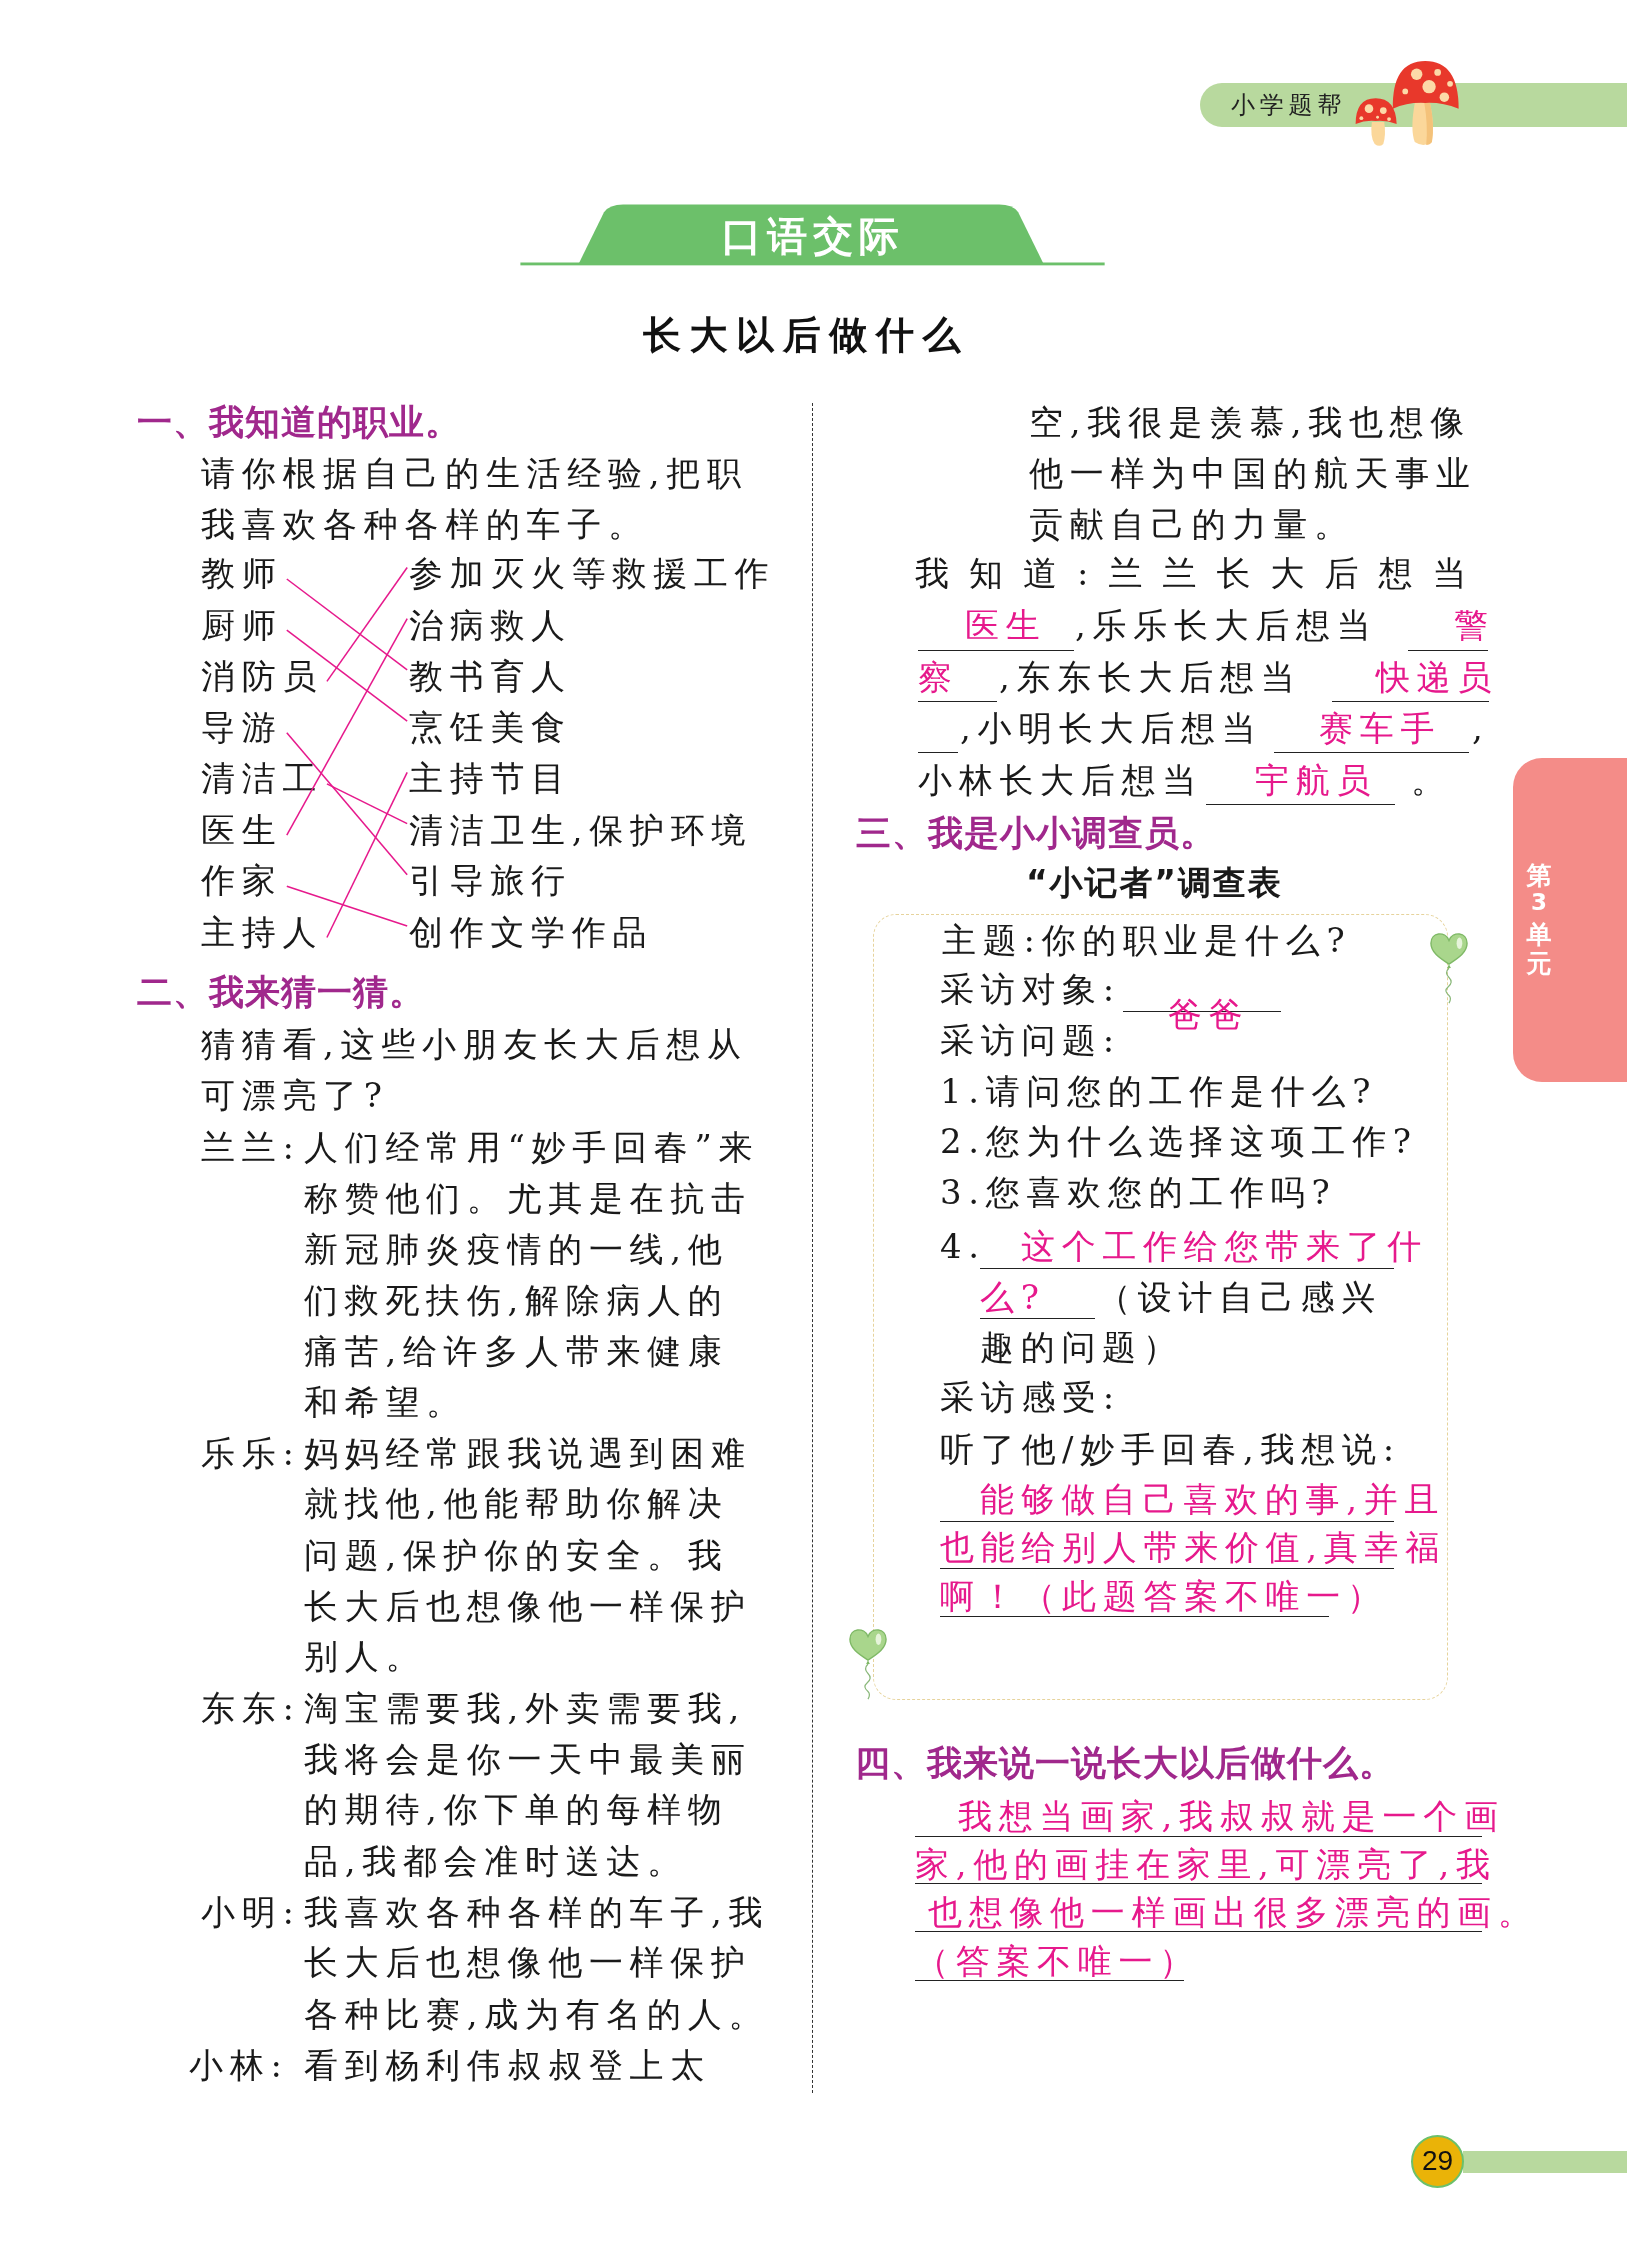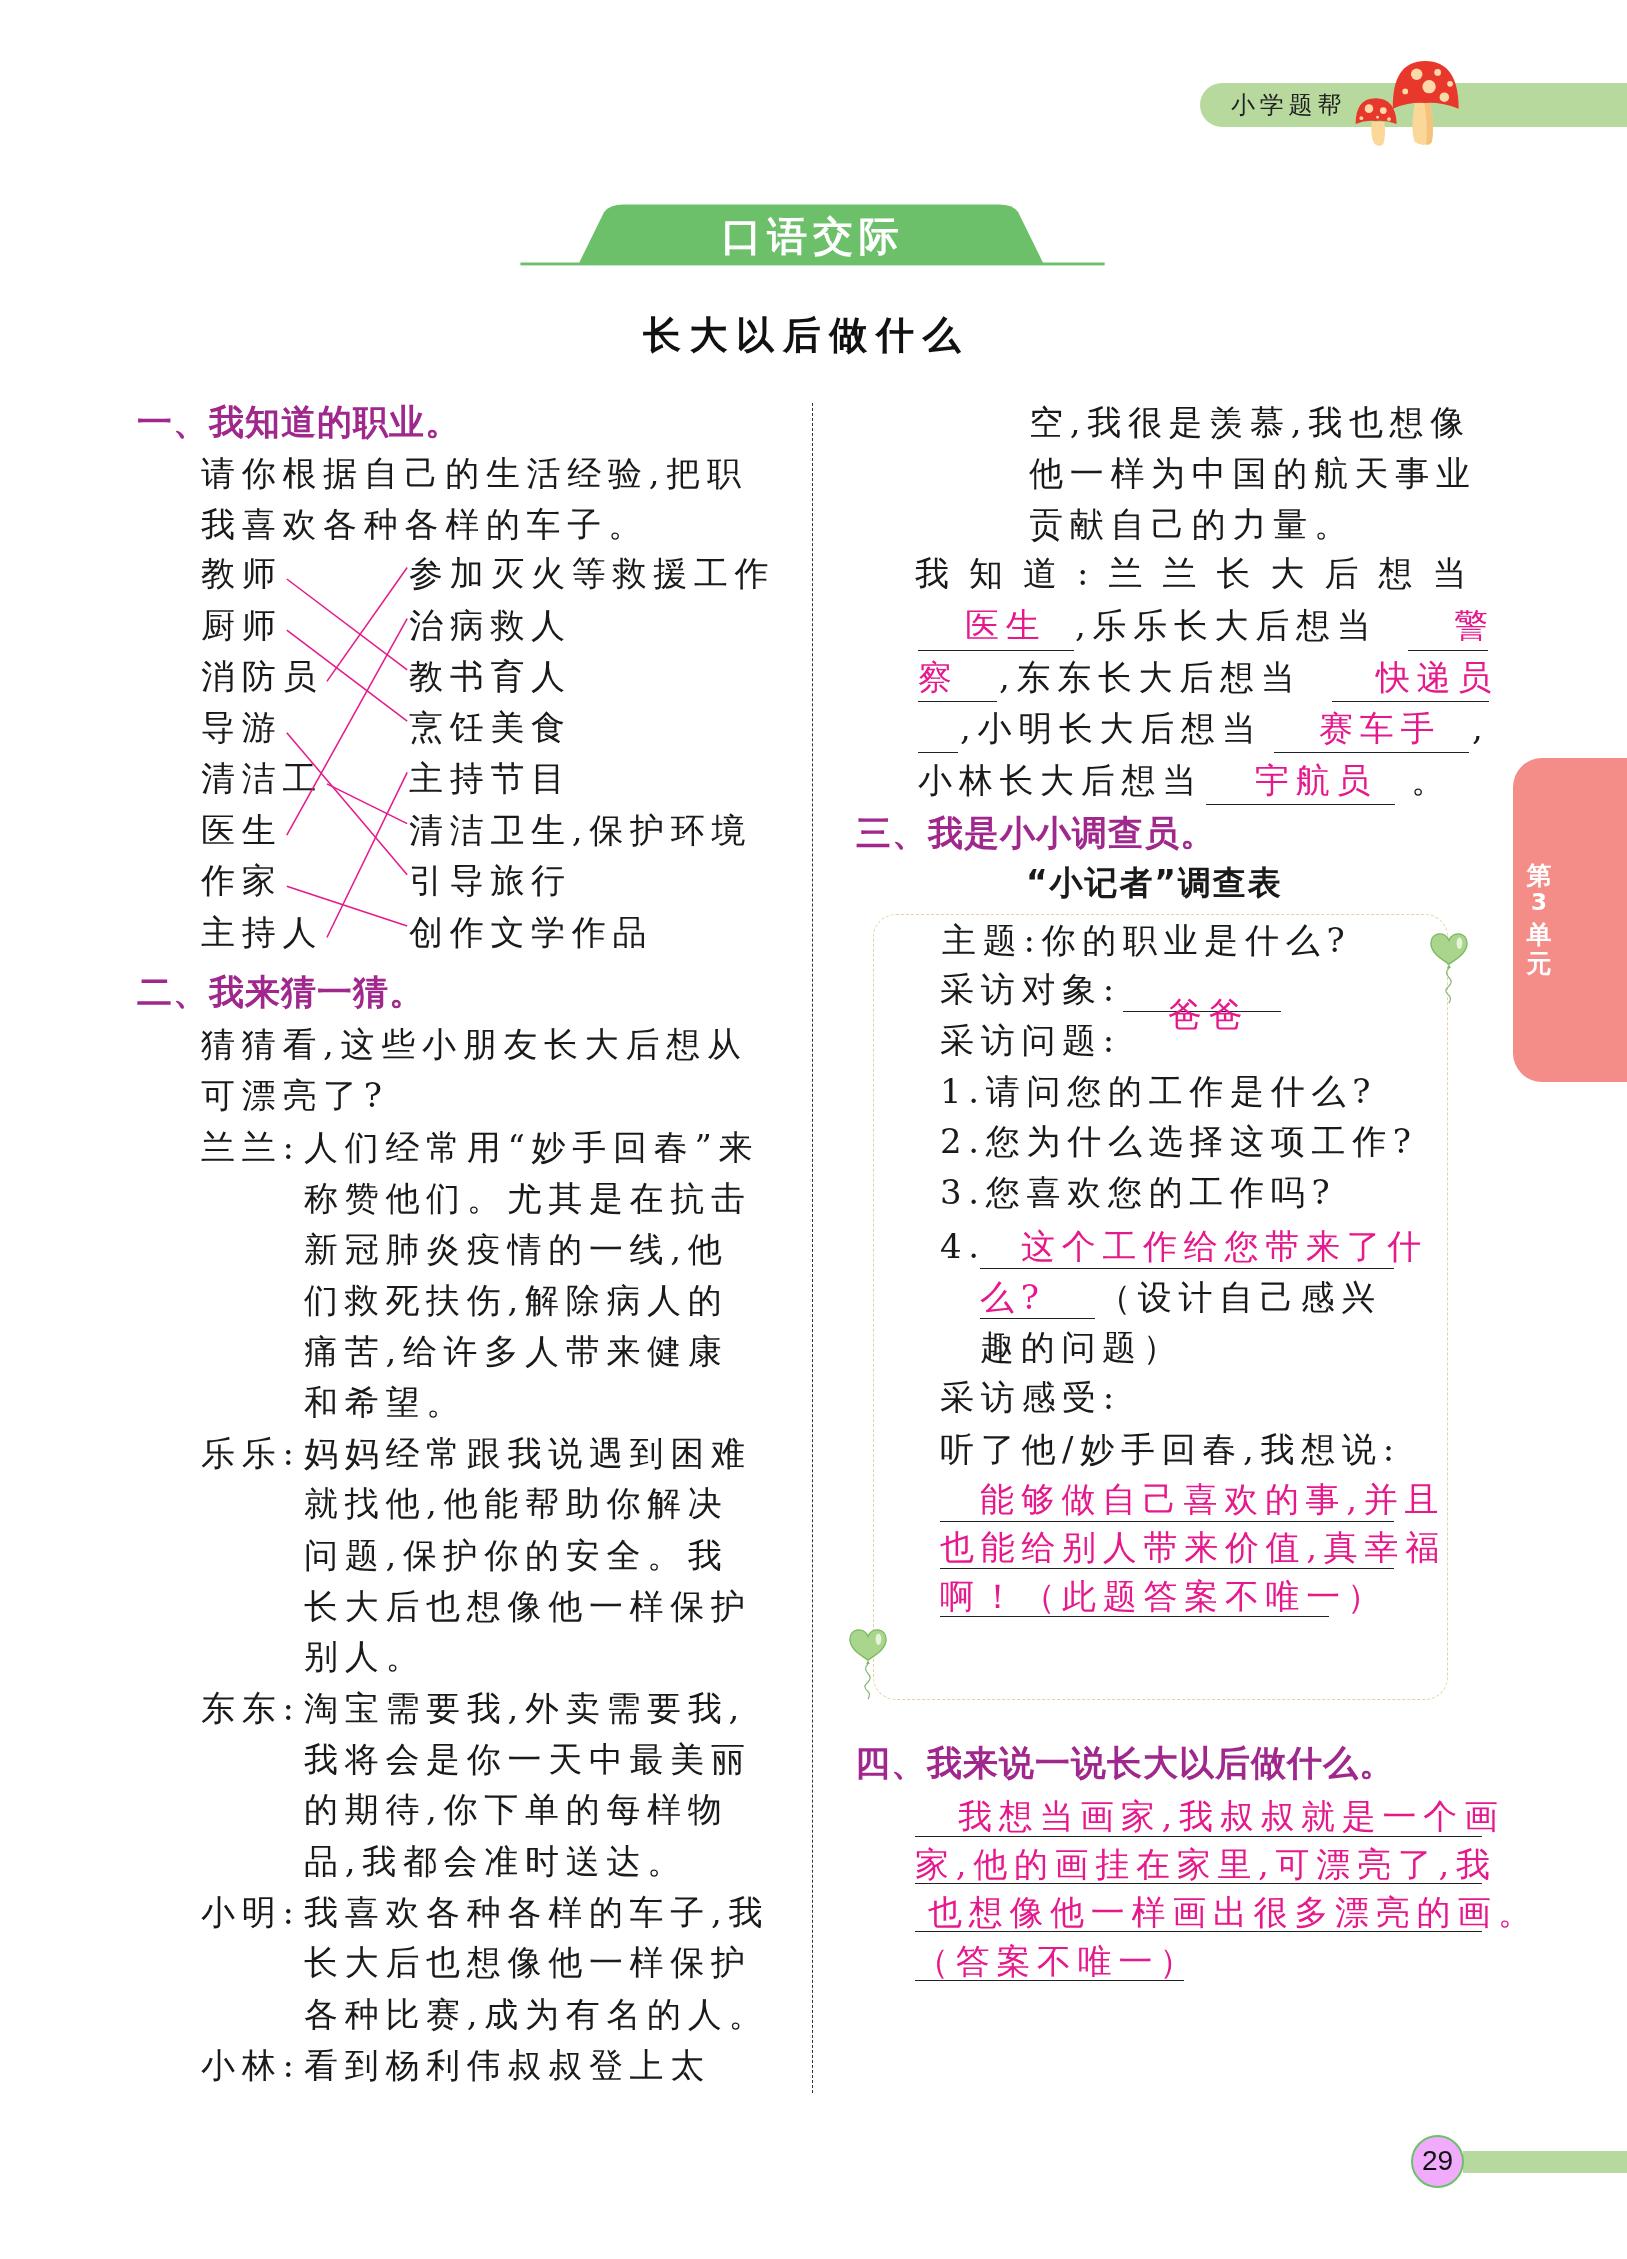--- a/index.html
+++ b/index.html
@@ -21,21 +21,21 @@
 .ul{position:absolute;height:0;border-top:1.9px solid #222;}
 .brand-bar{position:absolute;left:1200px;top:83px;width:428px;height:44px;background:var(--bar_green);border-radius:22px 0 0 22px;}
 .brand-text{position:absolute;left:1231px;top:89px;height:32.5px;line-height:32.5px;font-size:24px;letter-spacing:4.8px;color:#222;font-family:"DejaVu Sans",sans-serif;white-space:nowrap;}
 .banner-text{position:absolute;left:507px;top:214px;width:612px;text-align:center;height:44px;line-height:44px;font-size:40px;letter-spacing:5.7px;color:#fff;font-family:"DejaVu Sans",sans-serif;font-weight:bold;}
 .page-title{position:absolute;left:567px;top:314px;width:478px;text-align:center;height:42px;line-height:42px;font-size:38px;letter-spacing:8.6px;font-weight:bold;font-family:"DejaVu Serif",serif;color:#111;}
 .divider{position:absolute;left:812px;top:403px;height:1690px;border-left:1.9px dashed #333;}
 .side-tab{position:absolute;left:1513px;top:758px;width:115px;height:324px;background:var(--tab_pink);border-radius:29px 0 0 29px;}
 .side-char{position:absolute;left:1522px;width:34px;text-align:center;color:#fff;font-family:"DejaVu Sans",sans-serif;font-weight:bold;font-size:25px;height:29px;line-height:29px;}
 .survey-box{position:absolute;left:873px;top:914px;width:575px;height:786px;border:1.9px dashed var(--box_dash);border-radius:23px;}
 .form-title{position:absolute;left:1026px;top:864px;height:38px;line-height:38px;font-size:33px;letter-spacing:1.9px;font-weight:bold;font-family:"DejaVu Sans",sans-serif;color:var(--ink);white-space:nowrap;}
-.pn-circle{position:absolute;left:1411px;top:2135px;width:53px;height:53px;border:2.4px solid var(--banner_green);border-radius:50%;background:#f0abfc;text-align:center;line-height:48px;font-size:28px;font-family:"Liberation Sans",sans-serif;color:#111;}
+.pn-circle{position:absolute;left:1411px;top:2135px;width:53px;height:53px;border:2.4px solid var(--banner_green);border-radius:50%;background:#eab308;text-align:center;line-height:48px;font-size:28px;font-family:"Liberation Sans",sans-serif;color:#111;}
 .pn-bar{position:absolute;left:1463px;top:2151px;width:165px;height:22px;background:var(--bar_green);}
 </style>
 </head>
 <body>
 
 <div class="brand-bar"></div>
 <div class="brand-text">小学题帮</div>
 <svg class="abs" style="left:1348px;top:53px" width="124" height="96" viewBox="0 0 130 100">
   <path d="M25 72 Q23 88 28 95 Q33 99 37 95 Q40 86 38 72 Z" fill="#fbd79a"></path>
   <path d="M8 74 Q8 47 29 47 Q50 47 51 74 Q40 70 29 71 Q18 70 8 74 Z" fill="#e8382b"></path>
@@ -127,21 +127,21 @@
 <div class="t" style="left:304px;top:1689px">淘宝需要我,外卖需要我,</div>
 <div class="t" style="left:304px;top:1740px">我将会是你一天中最美丽</div>
 <div class="t" style="left:304px;top:1790px">的期待,你下单的每样物</div>
 <div class="t" style="left:304px;top:1842px">品,我都会准时送达。</div>
 
 <div class="t" style="left:201px;top:1893px">小明:</div>
 <div class="t" style="left:304px;top:1893px">我喜欢各种各样的车子,我</div>
 <div class="t" style="left:304px;top:1943px">长大后也想像他一样保护</div>
 <div class="t" style="left:304px;top:1995px">各种比赛,成为有名的人。</div>
 
-<div class="t" style="left:201px;top:2046px">小林:</div>
+<div class="t" style="left:189px;top:2046px">小林:</div>
 <div class="t" style="left:304px;top:2046px">看到杨利伟叔叔登上太</div>
 <div class="t" style="left:1029px;top:403px">空,我很是羡慕,我也想像</div>
 <div class="t" style="left:1029px;top:454px">他一样为中国的航天事业</div>
 <div class="t" style="left:1029px;top:505px">贡献自己的力量。</div>
 
 <div class="t" style="left:915px;top:554px;letter-spacing:20px">我知道:兰兰长大后想当</div>
 
 <div class="ul" style="left:918px;top:650px;width:156px"></div>
 <div class="t pk" style="left:965px;top:606px">医生</div>
 <div class="t" style="left:1075px;top:606px">,乐乐长大后想当</div>

